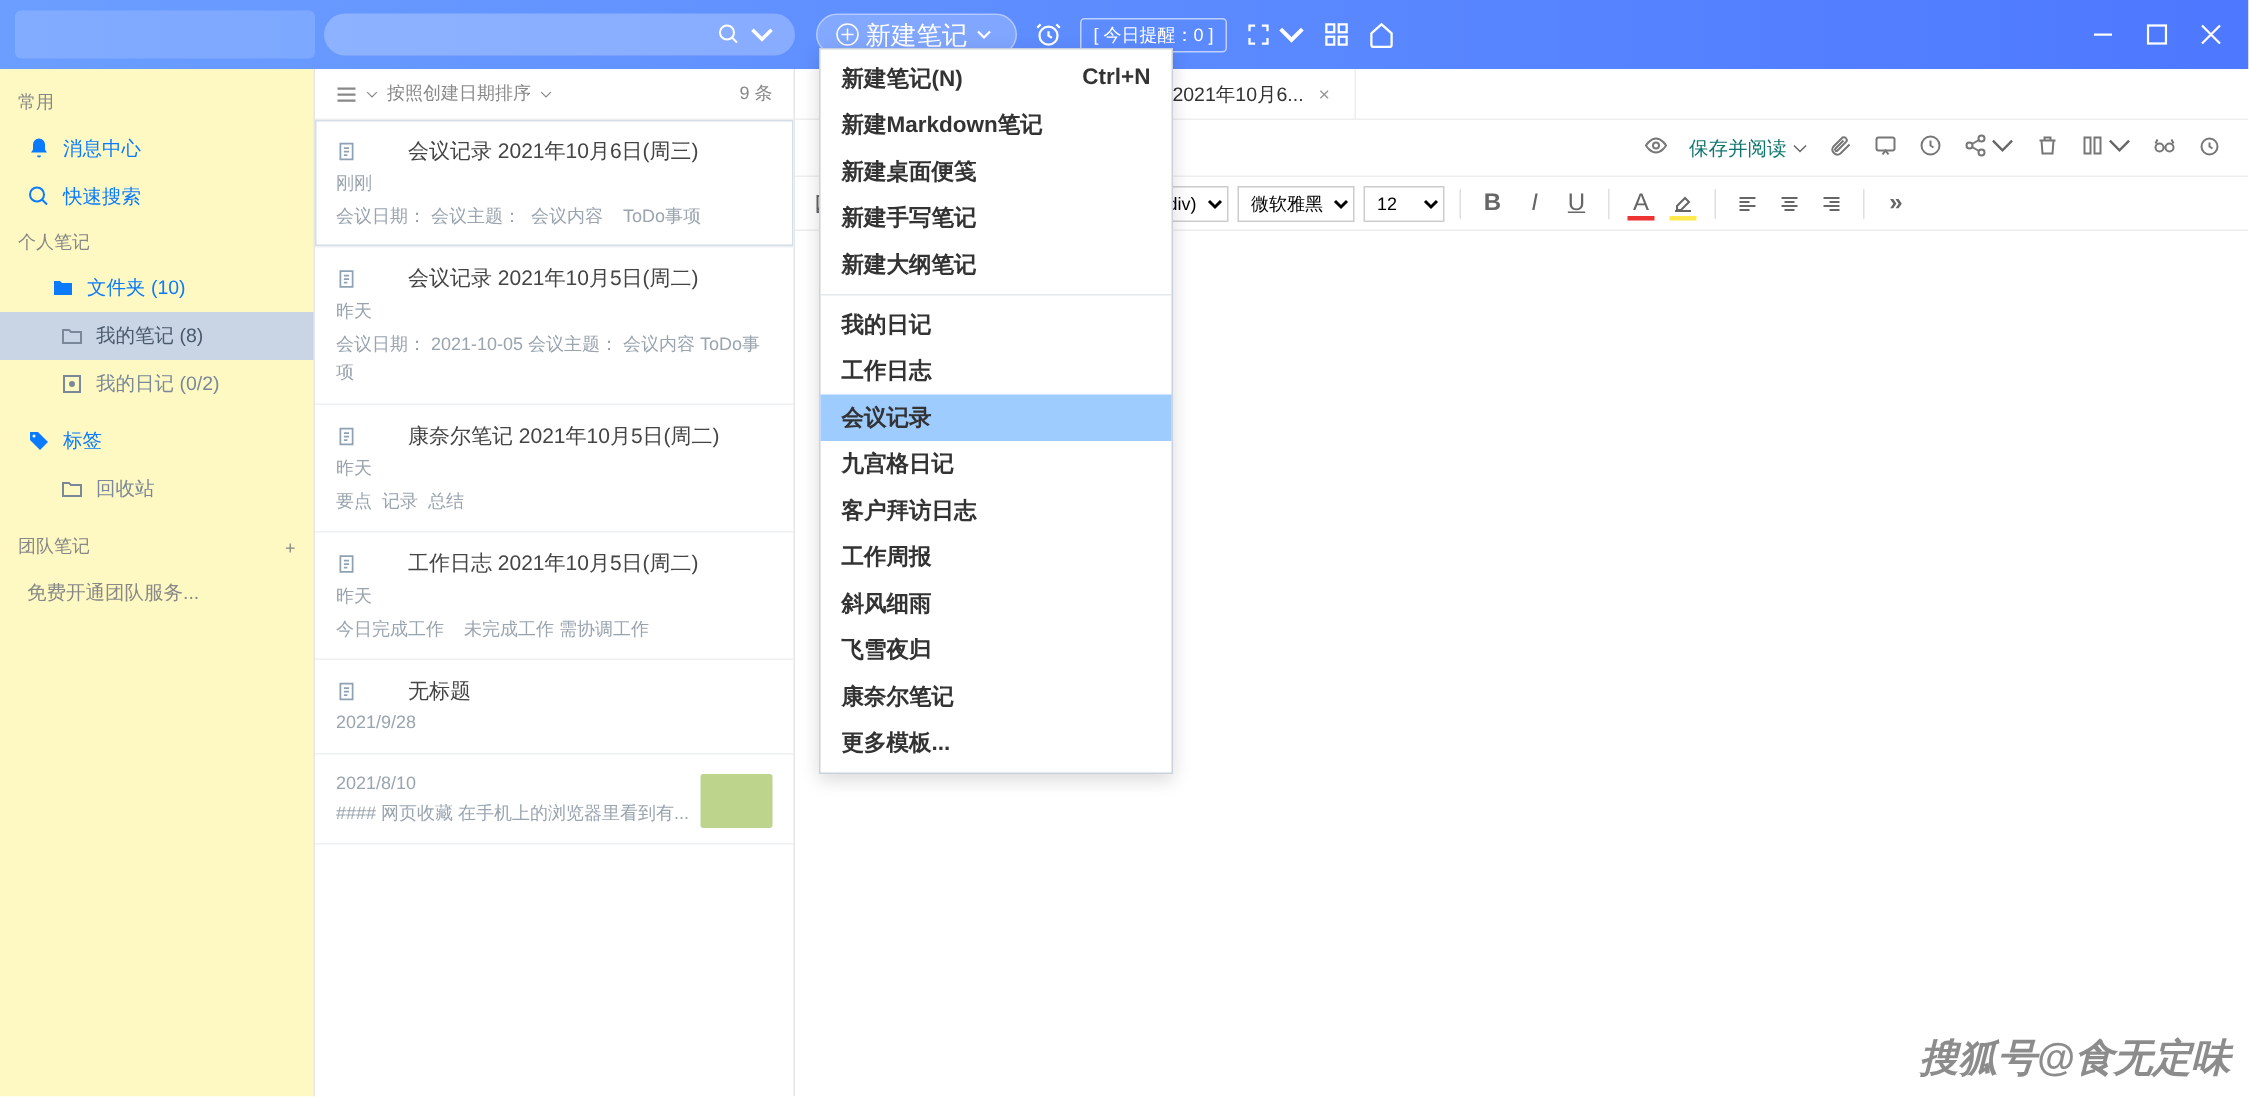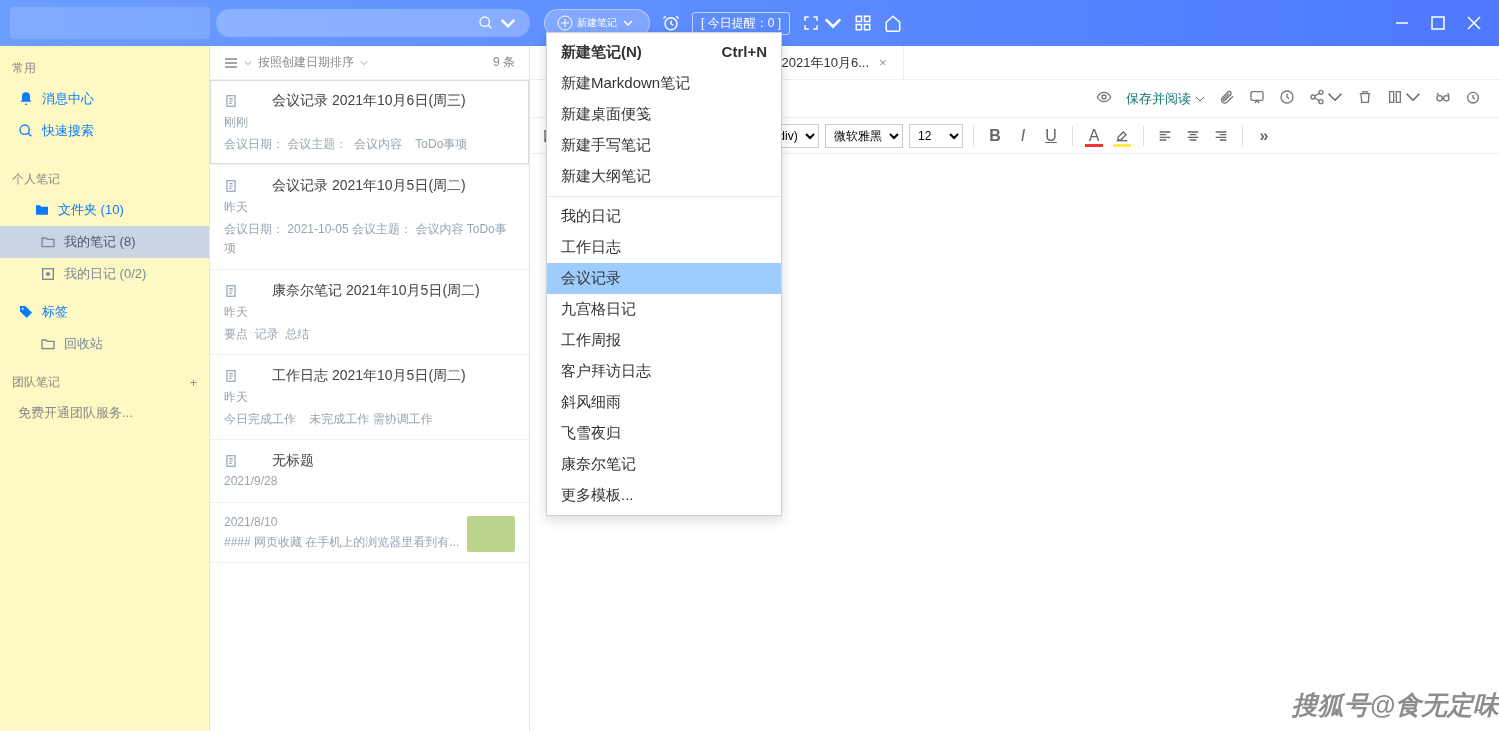--- a/index.html
+++ b/index.html
@@ -3,21 +3,21 @@
 <meta charset="utf-8">
 <style>
 * { margin: 0; padding: 0; box-sizing: border-box; font-family: "Microsoft YaHei", sans-serif; }
 body { width: 1499px; height: 731px; overflow: hidden; background: #fff; position: relative; }
 
 .titlebar { height: 46px; background: linear-gradient(90deg, #6b9eff 0%, #4d78ff 100%); display: flex; align-items: center; padding: 0 10px; }
 .logo { width: 200px; height: 32px; background: rgba(255,255,255,0.15); border-radius: 4px; }
 .searchwrap { width: 314px; height: 28px; background: rgba(255,255,255,0.25); border-radius: 14px; margin-left: 6px; display: flex; align-items: center; justify-content: flex-end; padding: 0 14px; }
 .searchwrap svg { width: 16px; height: 16px; }
 .chev-small { margin-left: 6px; }
-.newnote-btn { height: 28px; background: rgba(255,255,255,0.22); border: 1px solid rgba(255,255,255,0.4); border-radius: 14px; margin-left: 14px; display: flex; align-items: center; padding: 0 12px; color: #fff; font-size: 10px; cursor: pointer; }
+.newnote-btn { height: 28px; background: rgba(255,255,255,0.22); border: 1px solid rgba(255,255,255,0.4); border-radius: 14px; margin-left: 14px; display: flex; align-items: center; padding: 0 12px; color: #fff; font-size: 17px; cursor: pointer; }
 .newnote-btn svg { margin-right: 4px; }
 .tb-icon { color: #fff; margin-left: 12px; display: flex; align-items: center; font-size: 13px; cursor: pointer; }
 .tb-icon svg { width: 18px; height: 18px; }
 .reminder { border: 1px solid rgba(255,255,255,0.6); border-radius: 3px; padding: 2px 8px; font-size: 12px; }
 .winctl { margin-left: auto; display: flex; gap: 22px; padding-right: 8px; }
 .winctl div { width: 14px; height: 14px; color: #fff; cursor: pointer; }
 
 .mainrow { display: flex; height: 685px; }
 
 .sidebar { width: 210px; background: #fef9c3; border-right: 1px solid #e3e6ea; padding-top: 8px; font-size: 13px; color: #555; }
@@ -61,27 +61,27 @@
 .sep { width: 1px; height: 20px; background: #e0e0e0; margin: 0 4px; }
 .clr-a { position: relative; }
 .clr-a::after { content: ""; position: absolute; left: 2px; right: 2px; bottom: 0; height: 3px; background: #e33; }
 .clr-hl { position: relative; }
 .clr-hl::after { content: ""; position: absolute; left: 2px; right: 2px; bottom: 0; height: 3px; background: #ffe94d; }
 .content { padding: 30px 50px; position: relative; }
 .todo-tag { display: inline-block; background: #bcd9ff; border: 1px solid #8cbcf5; border-radius: 3px; padding: 2px 8px; font-size: 14px; color: #2a4d7a; }
 .chk { width: 14px; height: 14px; border: 1px solid #aaa; border-radius: 2px; margin-top: 20px; margin-left: 20px; }
 
 .dropdown { position: absolute; left: 546px; top: 32px; width: 236px; background: #fff; border: 1px solid #c9d2dc; box-shadow: 0 4px 12px rgba(0,0,0,0.15); z-index: 100; font-size: 15px; color: #333; padding: 4px 0; }
-.dd-item { padding: 6px 14px; display: flex; justify-content: space-between; cursor: pointer; }
+.dd-item { padding: 6px 14px; display: flex; justify-content: space-between; cursor: pointer; font-weight: bold; }
 .dd-item.bold { font-weight: 600; }
 .dd-item.hover { background: #9fccff; }
 .dd-sep { height: 1px; background: #e4e8ec; margin: 4px 0; }
 .dd-item .sc { color: #333; font-weight: 600; }
 
-.watermark { position: absolute; right: 0; bottom: 8px; font-size: 26px; font-weight: 700; color: rgba(0,0,0,0.45); font-style: italic; z-index: 500; }
+.watermark { position: absolute; right: 12px; bottom: 8px; font-size: 26px; font-weight: 700; color: rgba(0,0,0,0.45); font-style: italic; z-index: 500; }
 </style>
 </head>
 <body>
 
 <div class="dropdown" id="dd">
     <div class="dd-item bold">
       <span>新建笔记(N)</span>
       <span class="sc">Ctrl+N</span>
     </div>
     <div class="dd-item">
@@ -103,24 +103,24 @@
     <div class="dd-item">
       <span>工作日志</span>
     </div>
     <div class="dd-item hover">
       <span>会议记录</span>
     </div>
     <div class="dd-item">
       <span>九宫格日记</span>
     </div>
     <div class="dd-item">
+      <span>客户拜访日志</span>
+    </div>
+    <div class="dd-item">
       <span>工作周报</span>
-    </div>
-    <div class="dd-item">
-      <span>客户拜访日志</span>
     </div>
     <div class="dd-item">
       <span>斜风细雨</span>
     </div>
     <div class="dd-item">
       <span>飞雪夜归</span>
     </div>
     <div class="dd-item">
       <span>康奈尔笔记</span>
     </div>
@@ -204,21 +204,21 @@
         <span>消息中心</span>
       </div>
     <div class="sb-item">
         <svg viewBox="0 0 24 24" fill="none" stroke="currentColor" stroke-width="2">
           <circle cx="10" cy="10" r="7"></circle>
           <line x1="20" y1="20" x2="15" y2="15"></line>
         </svg>
         <span>快速搜索</span>
       </div>
 
-    <div class="sb-section-title" style="margin-top:18px">个人笔记</div>
+    <div class="sb-section-title" style="margin-top:0">个人笔记</div>
     <div class="sb-item indent1">
         <svg viewBox="0 0 24 24" fill="currentColor">
           <path d="M3 5h6l2 2h10v12H3z"></path>
         </svg>
         <span>文件夹  (10)</span>
       </div>
     <div class="sb-item indent2 active">
         <svg viewBox="0 0 24 24" fill="none" stroke="currentColor" stroke-width="2">
           <path d="M3 6h6l2 2h10v11H3z"></path>
         </svg>

